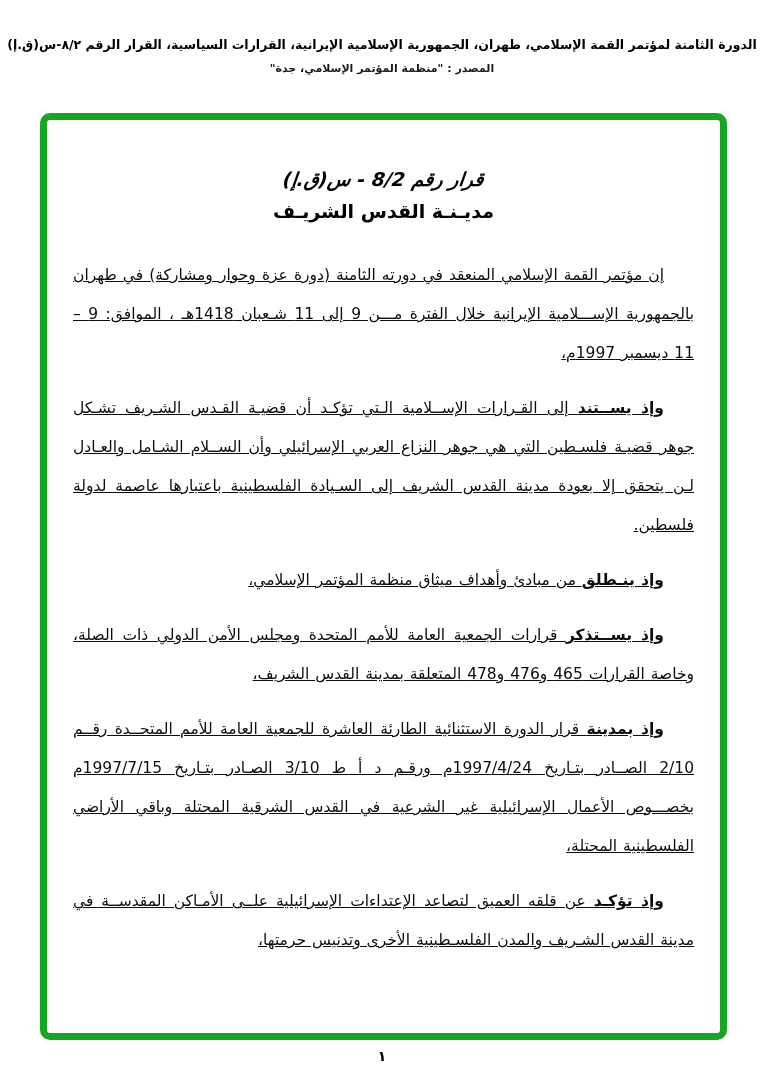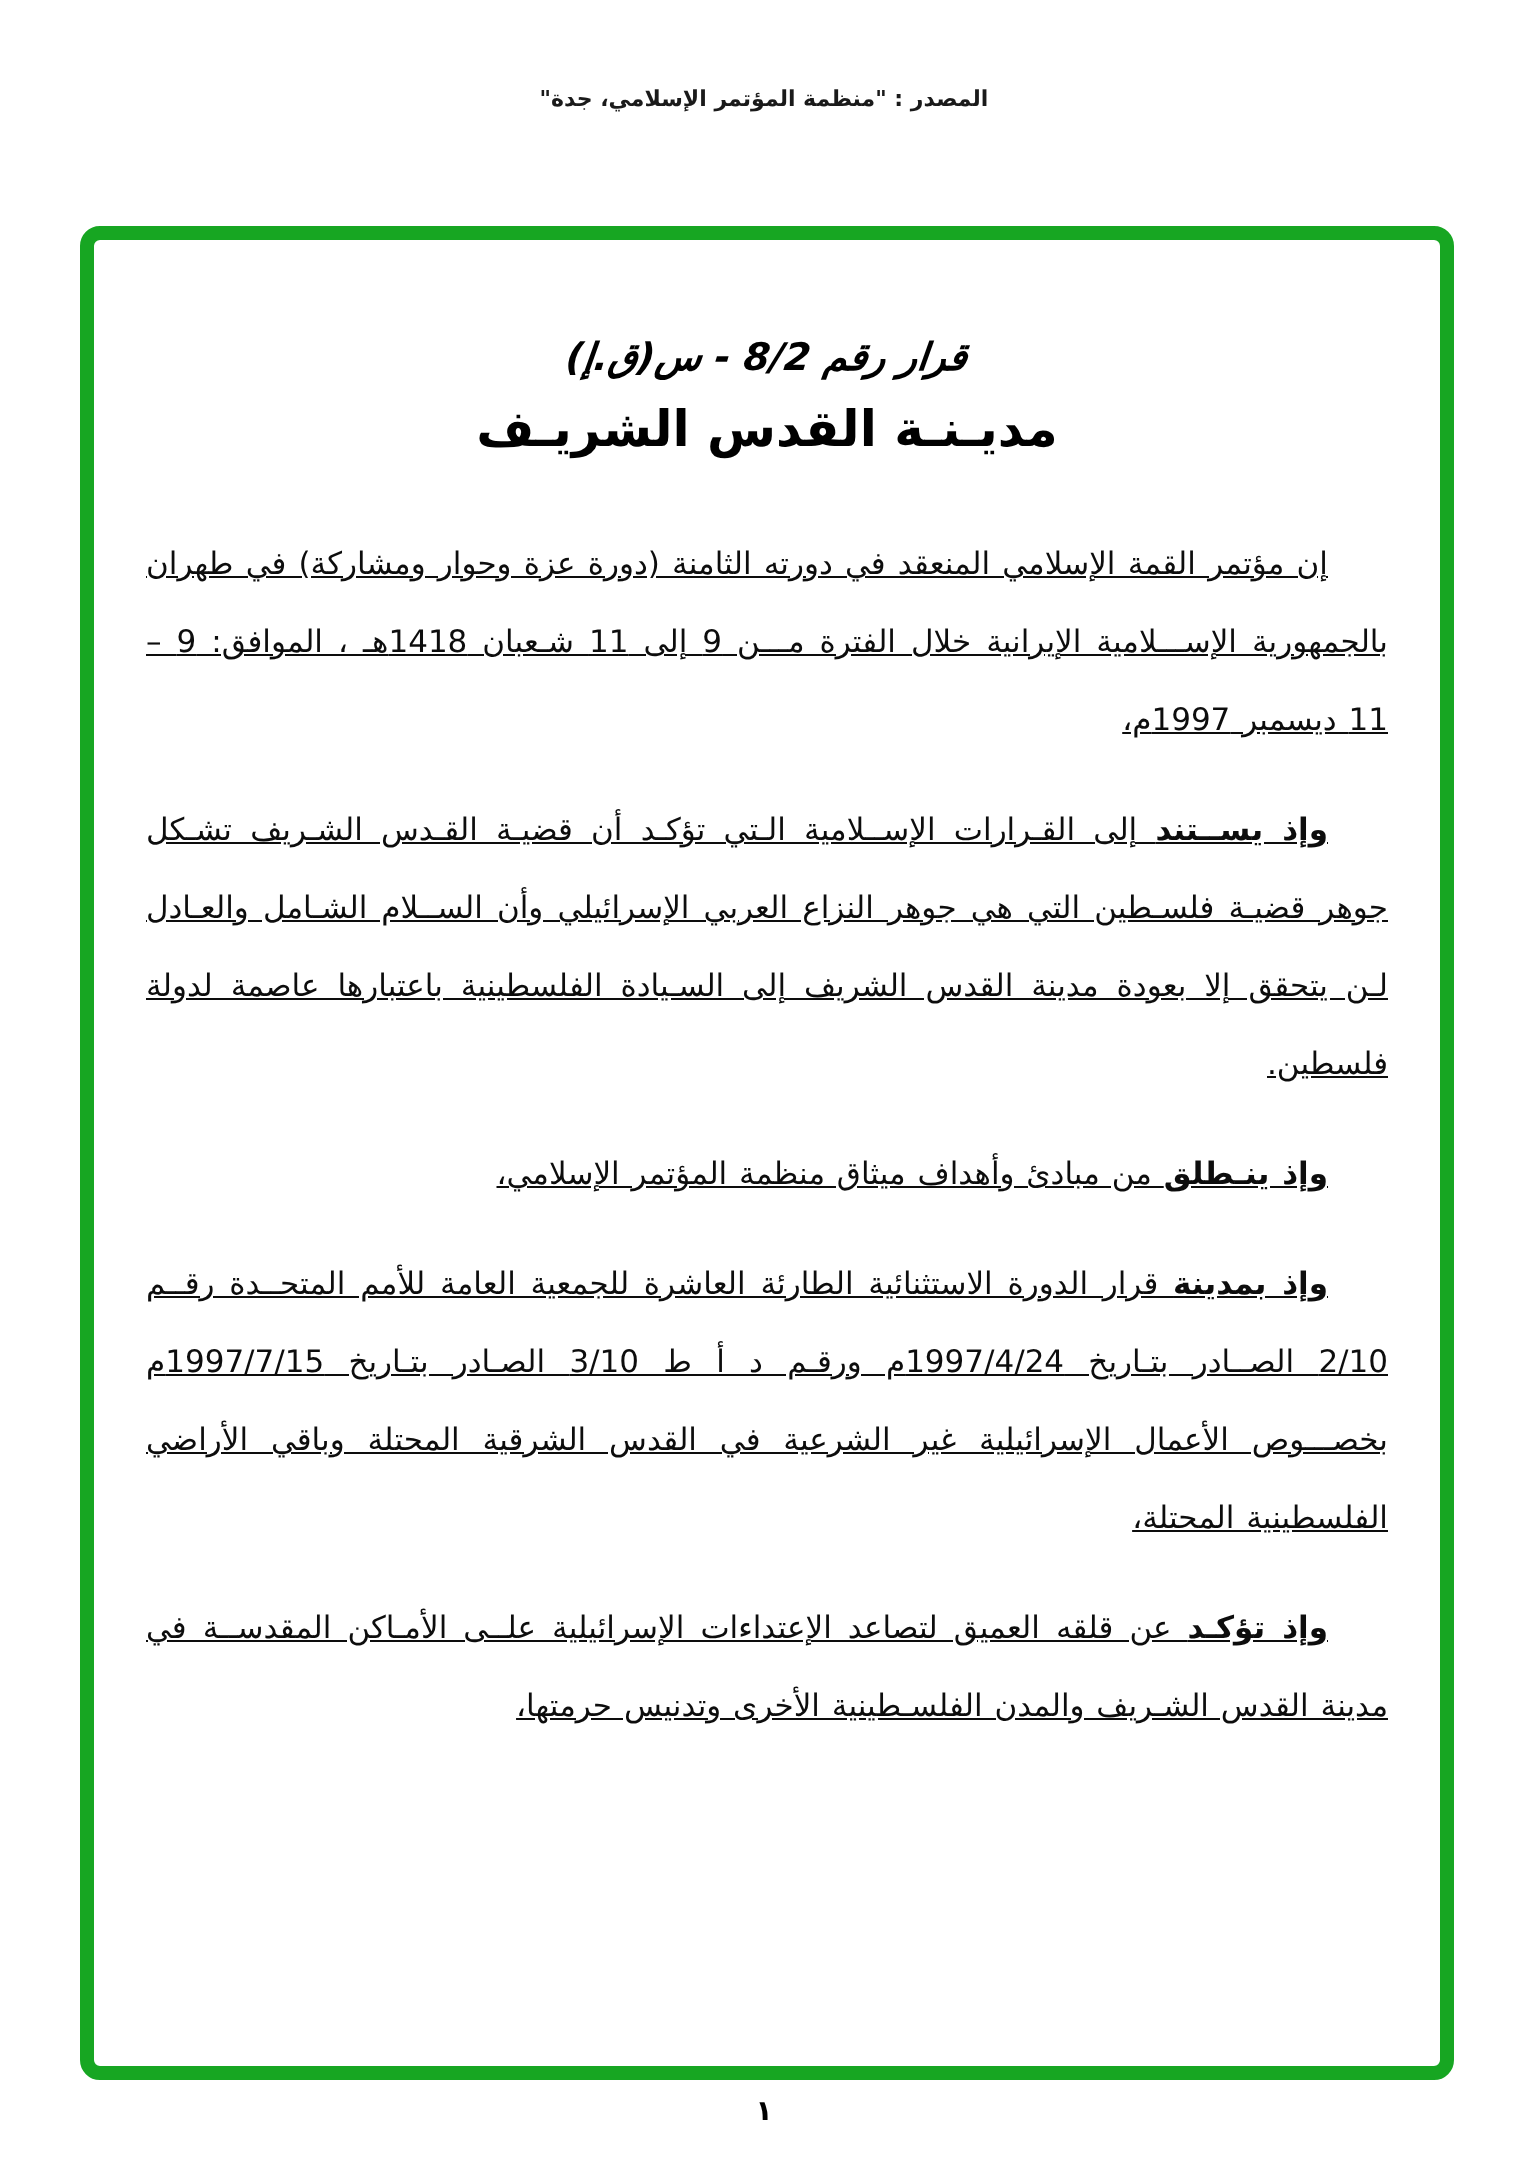--- a/index.html
+++ b/index.html
@@ -28,52 +28,54 @@
     text-align:center;color:#000;
   }
   .doc-title .t1{
     font-size:19px;font-weight:bold;font-style:italic;
     transform:skewX(-6deg);display:inline-block;
   }
   .doc-title .t2{
     font-size:16px;font-weight:bold;margin-top:26px;letter-spacing:2px;
   }
   .doc-title .t3{
-    font-size:25px;font-weight:bold;margin-top:10px;letter-spacing:1px;
+    font-size:19px;font-weight:bold;margin-top:10px;letter-spacing:1px;
   }
   .paras{margin-top:34px;}
   .para{
     font-size:15.5px;line-height:39px;text-align:justify;
     margin:0 0 16px 0;text-indent:30px;color:#0d0d0d;
     word-spacing:1px;
     text-decoration:underline;
   }
   .para b{font-weight:bold;}
   .page-number{
     position:absolute;left:0;right:0;top:1048px;text-align:center;
     font-size:14px;font-weight:bold;color:#000;
   }
 </style>
 </head>
 <body style="--green: #17a622;">
 
 <div class="page-header">
+  <div class="cite">الدورة الثامنة لمؤتمر القمة الإسلامي، طهران، الجمهورية الإسلامية الإيرانية، القرارات السياسية، القرار الرقم ٨/٢-س(ق.إ)</div>
   <div class="source">المصدر : "منظمة المؤتمر الإسلامي، جدة"</div>
 </div>
 
 <div class="green-box">
   <div class="box-content">
     <div class="doc-title">
       <div><span class="t1">قرار رقم 8/2 - س(ق.إ)</span></div>
       <div class="t3">مديـنـة القدس الشريـف</div>
     </div>
 
     <div class="paras">
       <p class="para"><b></b><span>إن مؤتمر القمة الإسلامي المنعقد في دورته الثامنة (دورة عزة وحوار ومشاركة) في طهران بالجمهورية الإســـلامية الإيرانية خلال الفترة مـــن 9 إلى 11 شـعبان 1418هـ ، الموافق: 9 – 11 ديسمبر 1997م،</span></p>
       <p class="para"><b>وإذ يســتند</b><span> إلى القـرارات الإســلامية الـتي تؤكـد أن قضيـة القـدس الشـريف تشـكل جوهر قضيـة فلسـطين التي هي جوهر النزاع العربي الإسرائيلي وأن الســلام الشـامل والعـادل لـن يتحقق إلا بعودة مدينة القدس الشريف إلى السـيادة الفلسطينية باعتبارها عاصمة لدولة فلسطين.</span></p>
       <p class="para"><b>وإذ ينـطلق</b><span> من مبادئ وأهداف ميثاق منظمة المؤتمر الإسلامي،</span></p>
+      <p class="para"><b>وإذ يســتذكر</b><span> قرارات الجمعية العامة للأمم المتحدة ومجلس الأمن الدولي ذات الصلة، وخاصة القرارات 465 و476 و478 المتعلقة بمدينة القدس الشريف،</span></p>
       <p class="para"><b>وإذ بمدينة</b><span> قرار الدورة الاستثنائية الطارئة العاشرة للجمعية العامة للأمم المتحــدة رقــم 2/10 الصــادر بتـاريخ 1997/4/24م ورقـم د أ ط 3/10 الصـادر بتـاريخ 1997/7/15م بخصـــوص الأعمال الإسرائيلية غير الشرعية في القدس الشرقية المحتلة وباقي الأراضي الفلسطينية المحتلة،</span></p>
       <p class="para"><b>وإذ تؤكـد</b><span> عن قلقه العميق لتصاعد الإعتداءات الإسرائيلية علــى الأمـاكن المقدســة في مدينة القدس الشـريف والمدن الفلسـطينية الأخرى وتدنيس حرمتها،</span></p>
     </div>
   </div>
 </div>
 
 <div class="page-number">١</div>
 
 </body></html>

